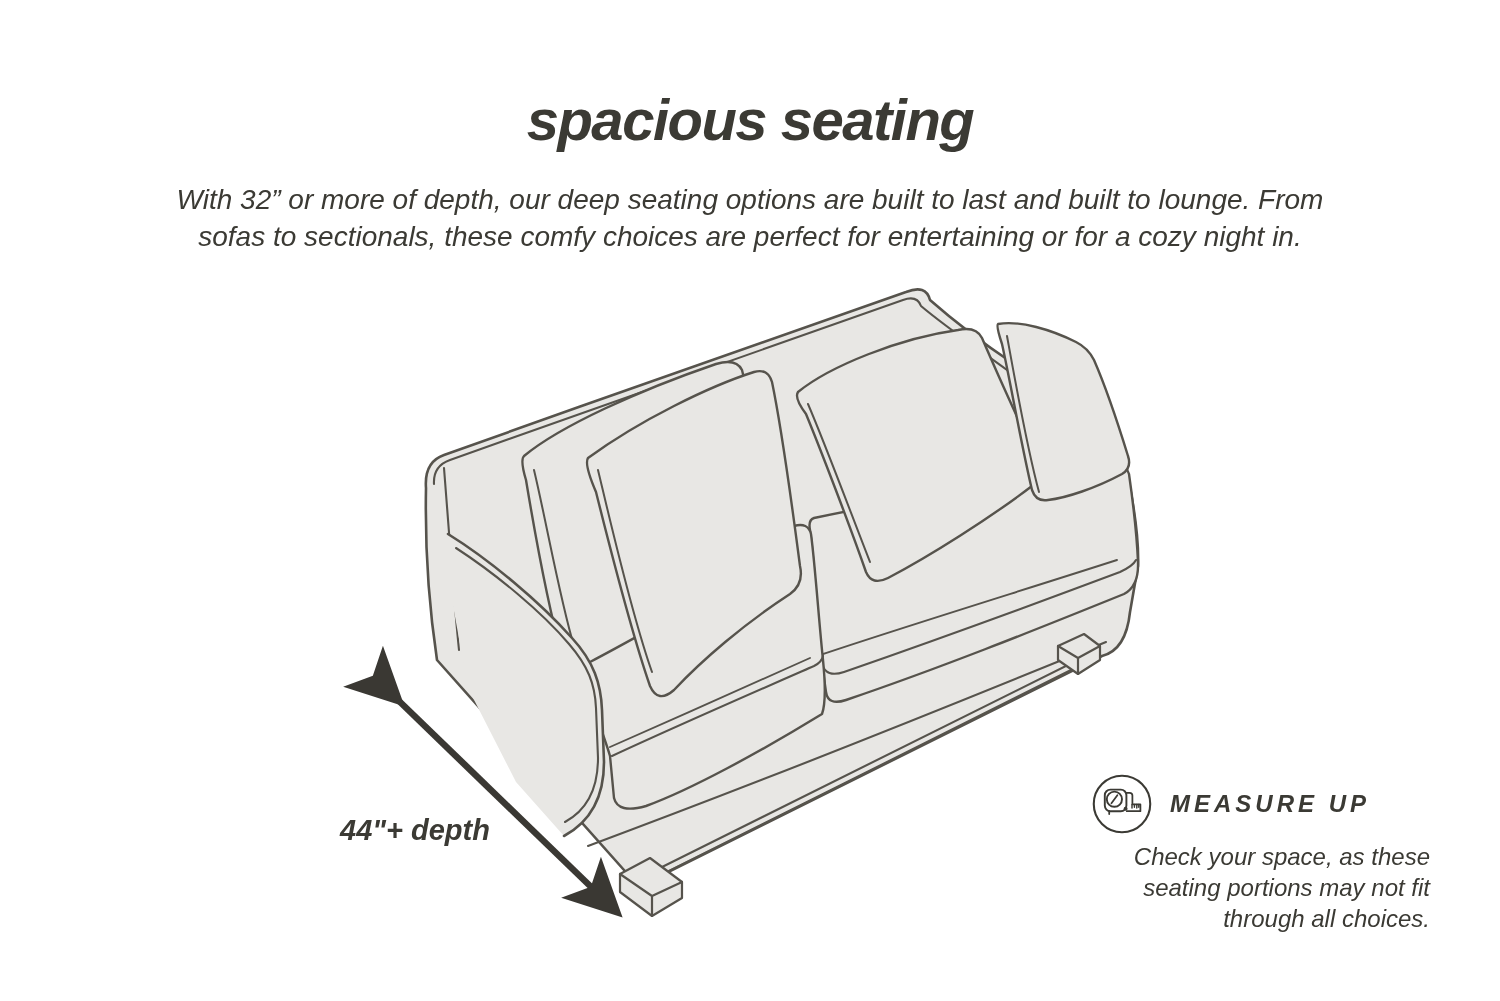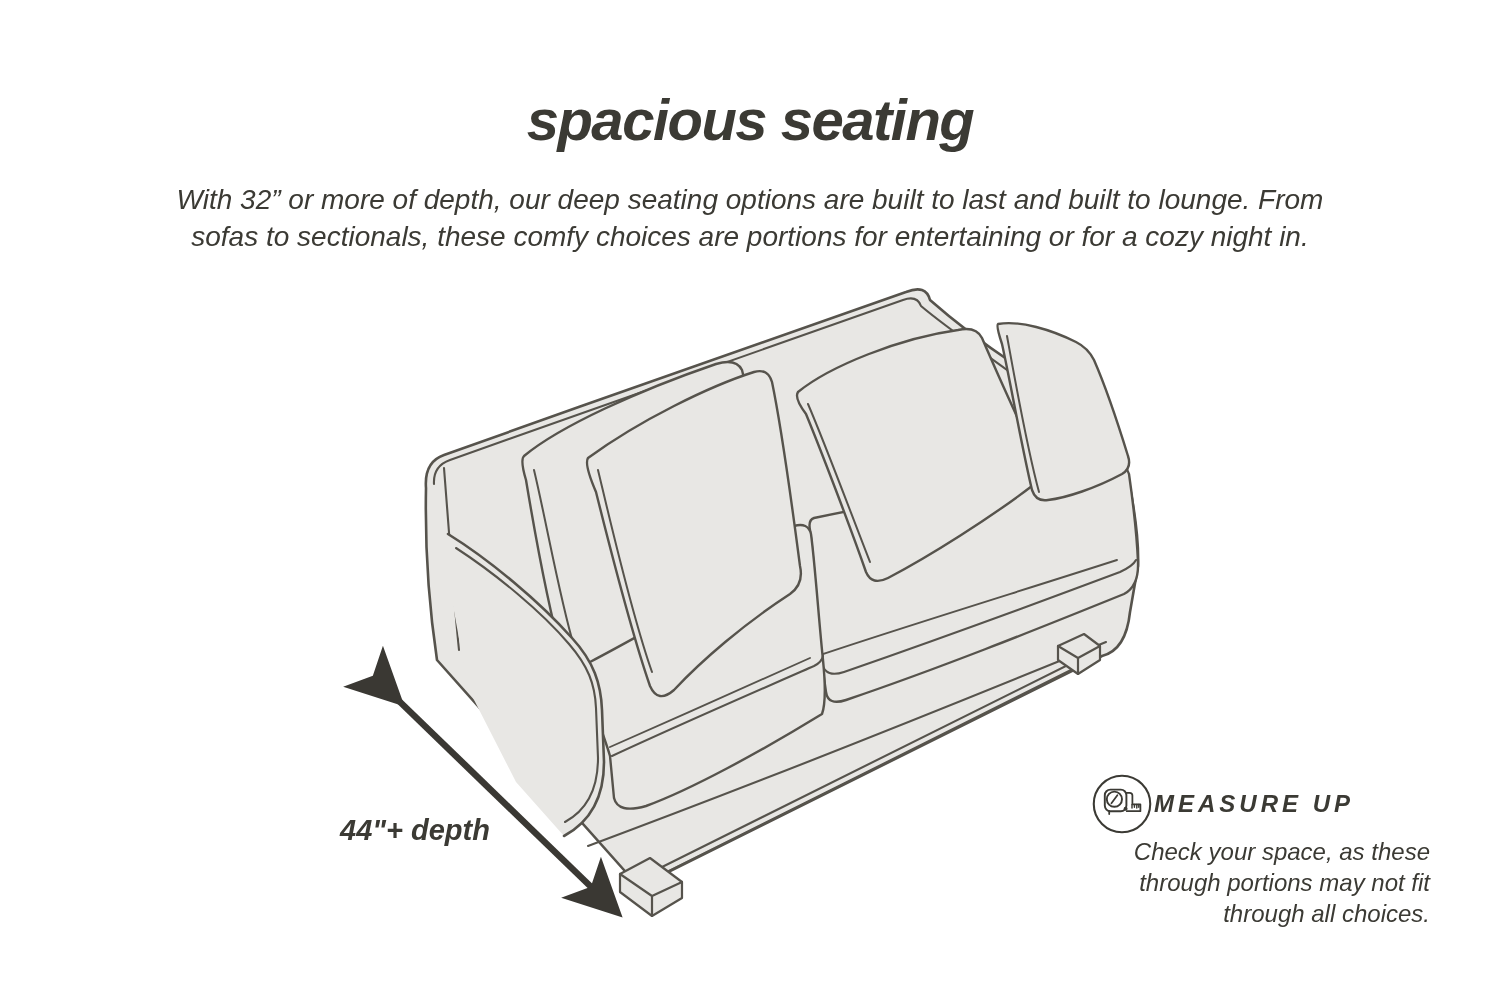--- a/index.html
+++ b/index.html
@@ -17,40 +17,40 @@
   }
   .depth-label{
     position:absolute;left:340px;top:814px;
     font-size:29px;font-weight:700;color:#3b3a34;white-space:nowrap;
   }
   .illustration{position:absolute;left:0;top:0;width:1500px;height:1001px;}
   .measure-block{
     position:absolute;right:70px;top:772px;width:340px;
   }
   .measure-header{
-    display:flex;align-items:center;justify-content:flex-start;gap:0;height:64px;
+    display:flex;align-items:center;justify-content:flex-start;gap:16px;height:64px;
   }
   .measure-heading{
     font-size:24px;font-weight:700;letter-spacing:4px;color:#3b3a34;white-space:nowrap;
   }
   .measure-note{
-    text-align:right;font-size:24px;line-height:31px;color:#3b3a34;
+    margin-top:5px;text-align:right;font-size:24px;line-height:31px;color:#3b3a34;
   }
   .tape-icon{width:64px;height:64px;flex:0 0 64px;}
 </style>
 </head>
 <body>
 
 <div id="stage">
 
   <div class="title">spacious seating</div>
 
   <div class="intro">
     <div>With 32” or more of depth, our deep seating options are built to last and built to lounge. From</div>
-    <div>sofas to sectionals, these comfy choices are portions for entertaining or for a cozy night in.</div>
+    <div>sofas to sectionals, these comfy choices are perfect for entertaining or for a cozy night in.</div>
   </div>
 
   <svg class="illustration" viewBox="0 0 1500 1001" fill="none" xmlns="http://www.w3.org/2000/svg">
     <defs>
       <marker id="ah" markerWidth="10" markerHeight="10" refX="8.2" refY="5" orient="auto" markerUnits="strokeWidth">
         <path d="M0.5,0.6 L9.4,5 L0.5,9.4 L2.6,5 Z" fill="#3a3833"></path>
       </marker>
     </defs>
 
     <g stroke="#56534c" stroke-width="2.6" stroke-linejoin="round" stroke-linecap="round">
@@ -152,18 +152,18 @@
         <line x1="34.2" y1="29" x2="26.8" y2="39" stroke-width="2.2"></line>
         <circle cx="44.5" cy="46" r="1.6" stroke-width="1.8"></circle>
         <path d="M45.5,26 L49.5,26 Q53,26 53,29.5 L53,40.5 L63,40.5 L63,49 L46,49" stroke-width="2.2"></path>
         <path d="M52.5,40.5 L52.5,45 M55.5,40.5 L55.5,44 M58.5,40.5 L58.5,45 M61,40.5 L61,44" stroke-width="1.8"></path>
         <path d="M24,49 L24,52.5" stroke-width="2.2"></path>
       </svg>
       <span class="measure-heading">MEASURE UP</span>
     </div>
     <div class="measure-note">
       <div>Check your space, as these</div>
-      <div>through portions may not fit</div>
+      <div>seating portions may not fit</div>
       <div>through all choices.</div>
     </div>
   </div>
 
 </div>
 
 </body></html>

